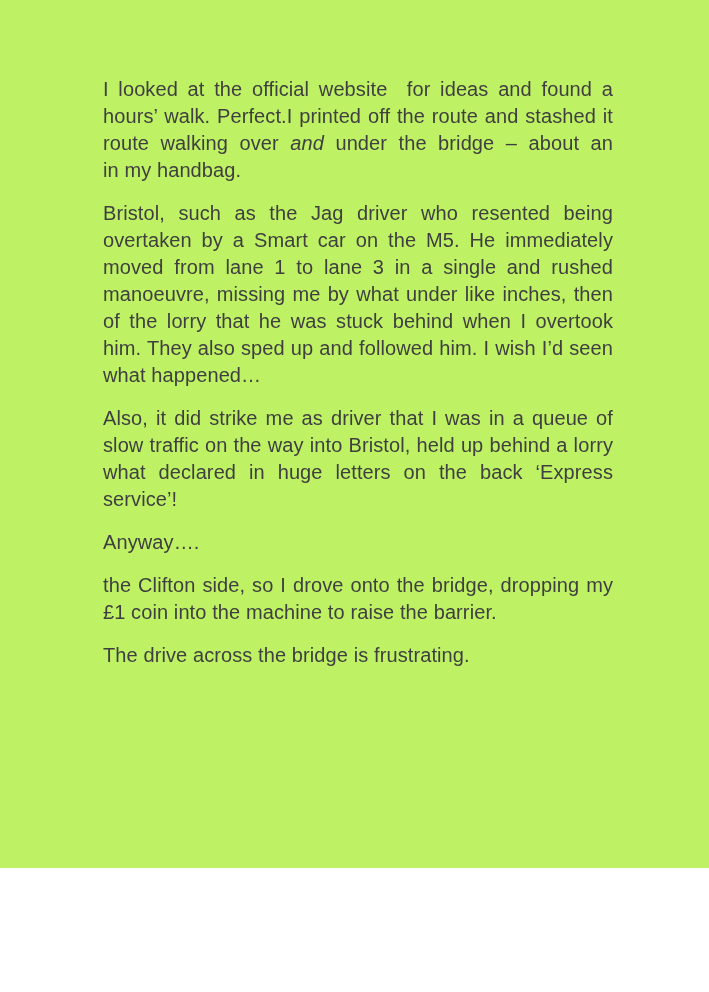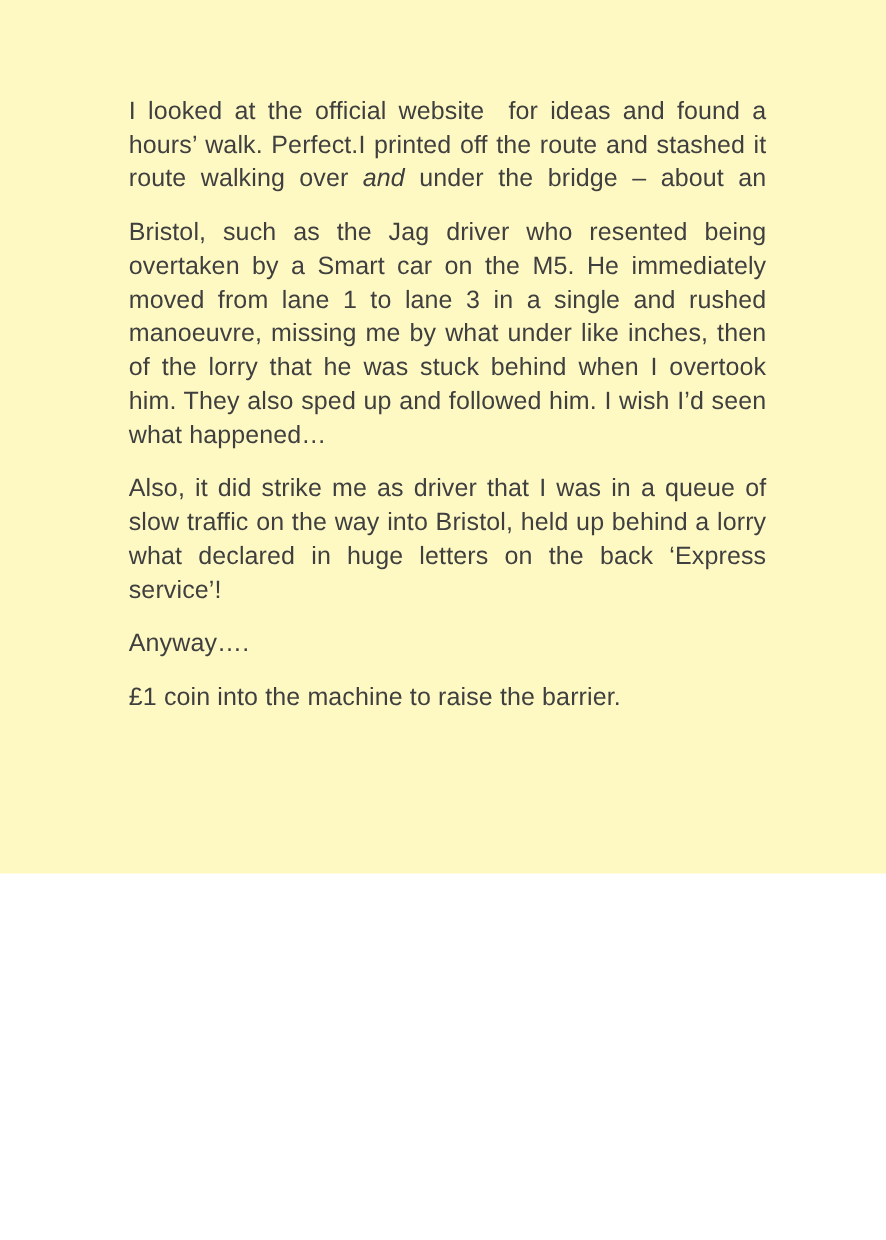--- a/index.html
+++ b/index.html
@@ -3,22 +3,22 @@
 <meta charset="utf-8">
 <style>
   html, body {
     margin: 0;
     padding: 0;
     background: #ffffff;
   }
   .page {
     position: relative;
     width: 709px;
-    height: 699px;
-    background: #fef9c3;
+    height: 868px;
+    background: #bef264;
     overflow: hidden;
     font-family: "Liberation Sans", sans-serif;
     color: #3f3f3f;
     text-decoration: underline;
   }
   .text-block {
     position: absolute;
     left: 103px;
     top: 76px;
     width: 510px;
@@ -54,20 +54,21 @@
 </head>
 <body>
 
 <div class="page">
   <div class="text-block">
 
     <div class="para">
       <div class="line">I looked at the official website&nbsp; for ideas and found a</div>
       <div class="line">hours’ walk. Perfect.I printed off the route and stashed it</div>
       <div class="line"><span>route walking over</span> <span class="italic">and</span> <span>under the bridge – about an</span></div>
+      <div class="line last">in my handbag.</div>
     </div>
 
     <div class="para">
       <div class="line">Bristol, such as the Jag driver who&nbsp;resented being</div>
       <div class="line">overtaken by a Smart car on the M5. He immediately</div>
       <div class="line">moved from lane 1 to lane 3 in a single and rushed</div>
       <div class="line">manoeuvre, missing me by what under like inches, then</div>
       <div class="line">of the lorry that he was stuck behind when I overtook</div>
       <div class="line">him. They also sped up and followed him. I wish I’d seen</div>
       <div class="line last">what happened…</div>
@@ -79,20 +80,24 @@
       <div class="line">what declared in huge letters on the back ‘Express</div>
       <div class="line last">service’!</div>
     </div>
 
     <div class="para">
       <div class="line last">Anyway….</div>
     </div>
 
 
     <div class="para">
+      <div class="line">the Clifton side, so I drove onto the bridge, dropping my</div>
       <div class="line last">£1 coin into the machine to raise the barrier.</div>
     </div>
 
+    <div class="para">
+      <div class="line last">The drive across the bridge is frustrating.</div>
+    </div>
 
   </div>
 
   <div class="page-number">192</div>
 </div>
 
 </body></html>

